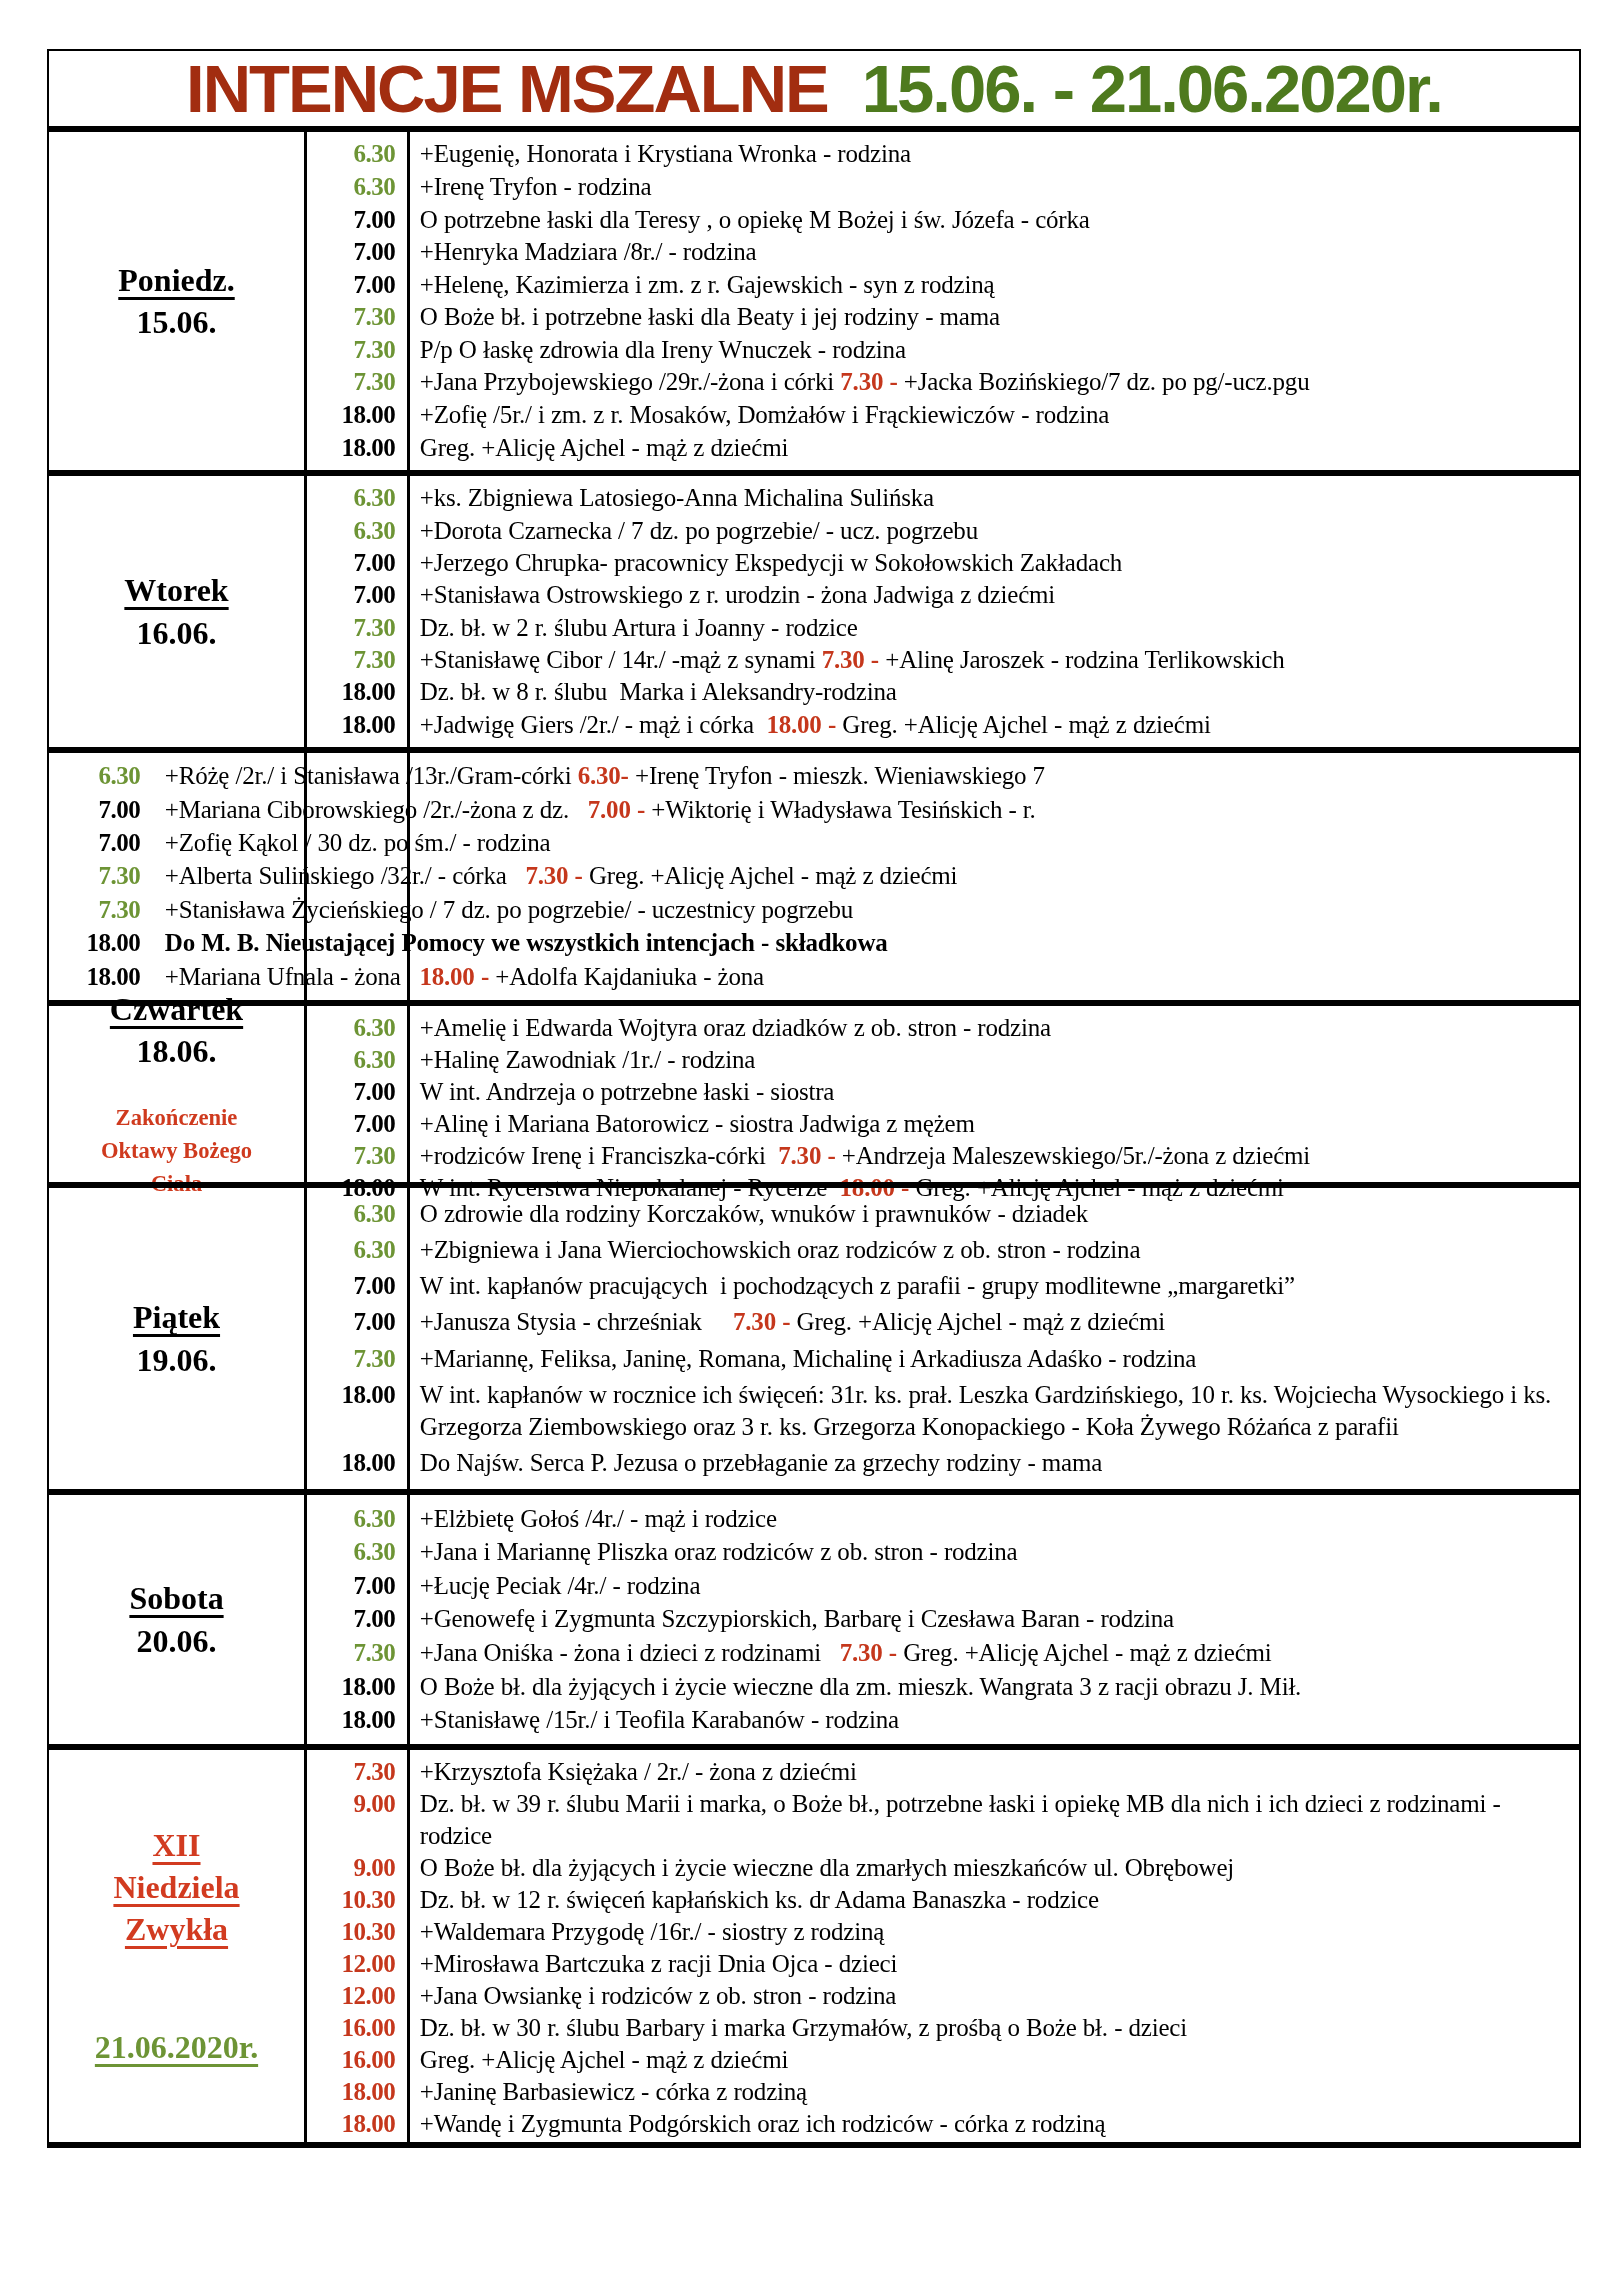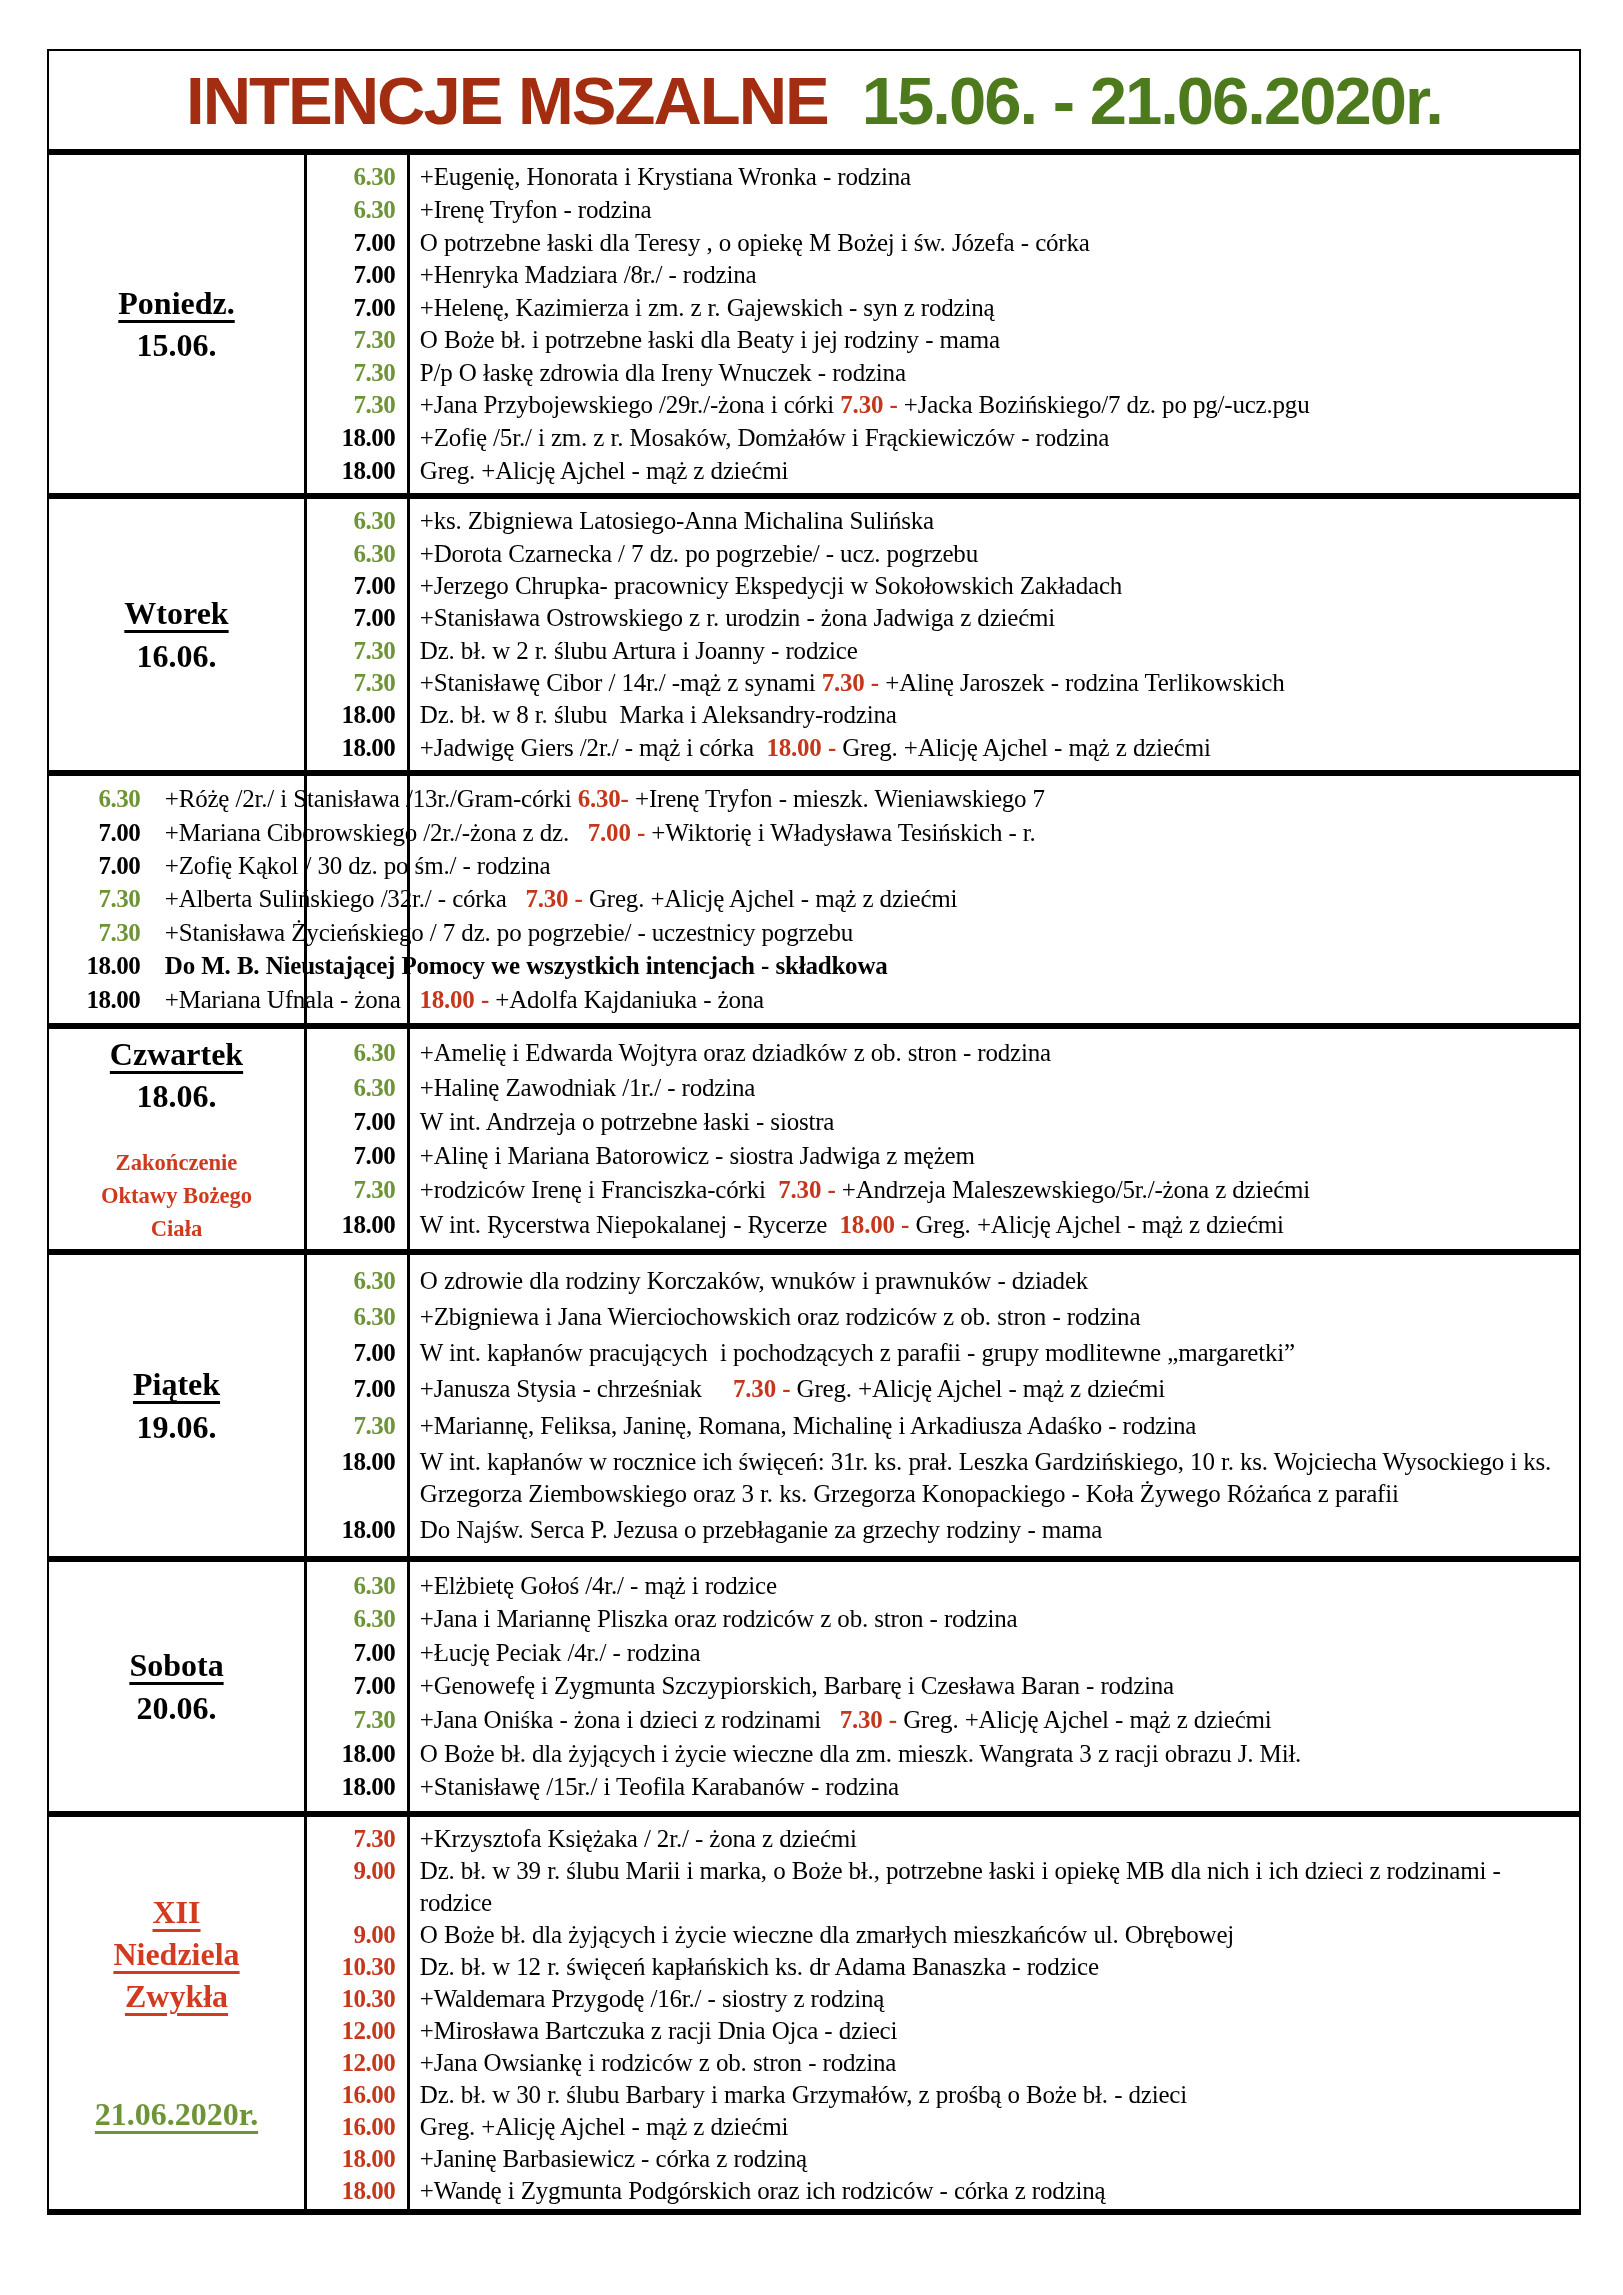--- a/index.html
+++ b/index.html
@@ -7,30 +7,30 @@
     width:1623px;height:2295px;background:#ffffff;position:relative;
     font-family:"Liberation Serif", serif;color:#000;
   }
   .table{
     position:absolute;left:47px;top:49px;width:1530px;
     border:2.9px solid #000;border-bottom:6.9px solid #000;background:#fff;
     box-sizing:content-box;
   }
   
   .header-row{
-    height:98px;display:flex;align-items:center;justify-content:center;
+    height:75px;display:flex;align-items:center;justify-content:center;
     gap:34px;white-space:nowrap;
     font-family:"Liberation Sans", sans-serif;font-weight:bold;
   }
   .header-title{font-size:67px;letter-spacing:-2px;color:#a22d10;}
   .header-daterange{font-size:67px;letter-spacing:-2px;color:#4e7a1e;}
 
   
   .row{display:flex;border-top:6.4px solid #000;position:relative;box-sizing:border-box;}
-  .r0{height:344px}.r1{height:277px}.r2{height:253px}.r3{height:226px}
+  .r0{height:344px}.r1{height:277px}.r2{height:253px}.r3{height:182px}
   .r4{height:307px}.r5{height:255px}.r6{height:398px}
   .vl{position:absolute;top:0;bottom:0;width:2.9px;background:#000;}
   .vl.d{left:255px}
   .vl.t{left:358px}
 
   .day-cell{
     flex:0 0 255px;display:flex;flex-direction:column;align-items:center;
     justify-content:center;text-align:center;font-weight:bold;box-sizing:border-box;
     padding:4.9px 6.9px;
   }

